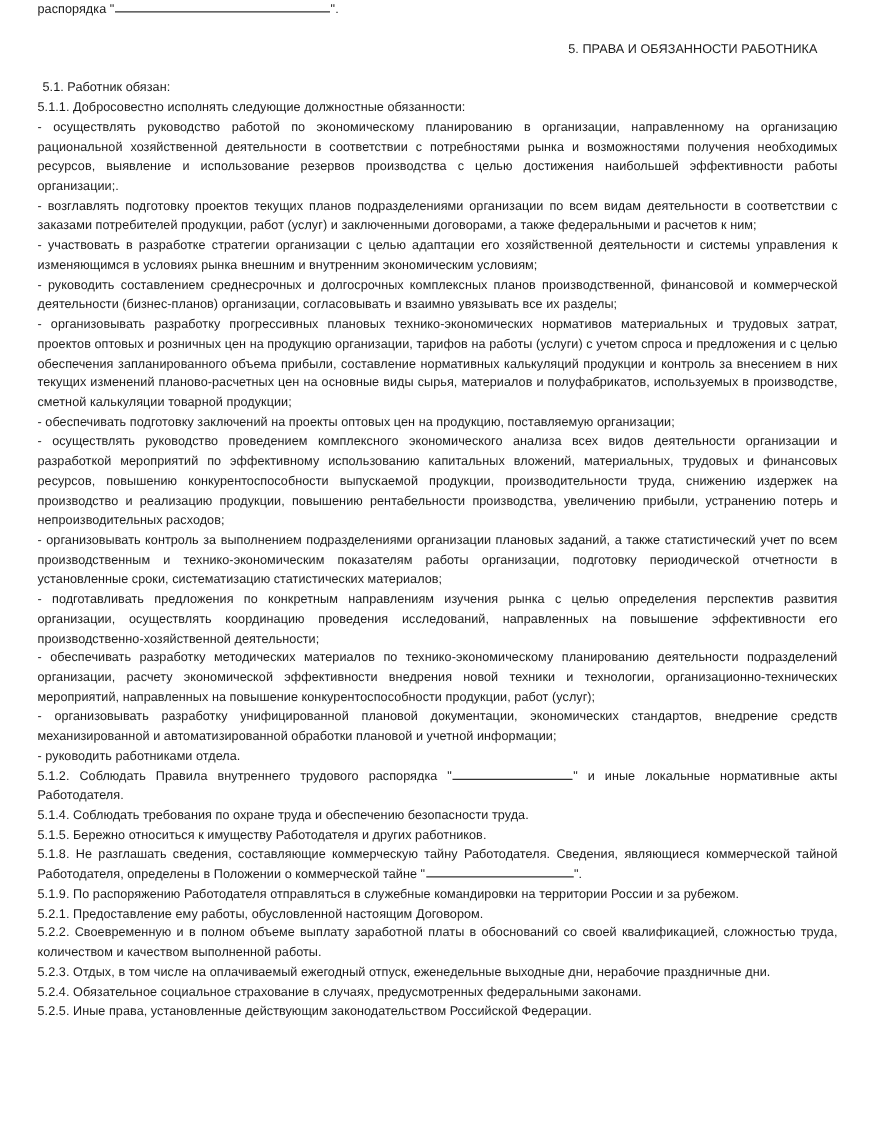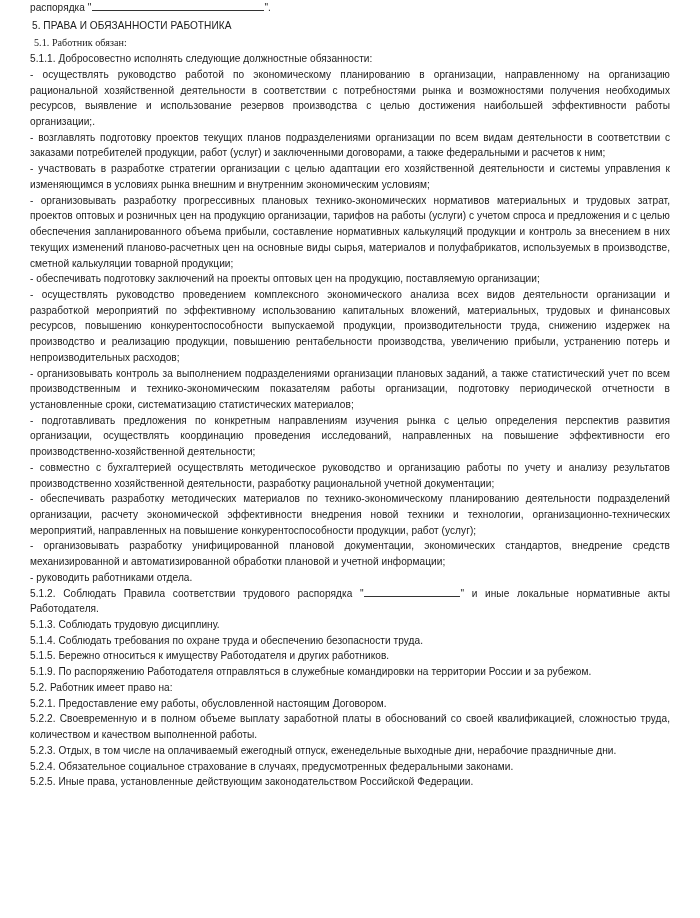--- a/index.html
+++ b/index.html
@@ -34,31 +34,30 @@
   .para {
     margin: 0;
     padding: 0;
     text-align: justify;
     text-align-last: left;
   }
   .para.nojustify {
     text-align: left;
   }
   .heading {
-    margin: 2px;
+    margin: 16px;
     padding: 0;
-    text-align: left;
+    text-align: right;
     font-size: 10.1px;
     line-height: 15.72px;
     white-space: nowrap;
   }
   .lead-space {
     
     padding-left: 4px;
-    font-family: Liberation Serif, serif;
   }
   
   .blank {
     display: inline-block;
     border-bottom: 1px solid #333;
     height: 0.82em;
     vertical-align: baseline;
     margin: 0 0.5px;
   }
   .blank-xl { width: 172px; }
@@ -75,39 +74,38 @@
 
     <p class="heading">5. ПРАВА И ОБЯЗАННОСТИ РАБОТНИКА</p>
 
     <p class="para nojustify lead-space">5.1. Работник обязан:</p>
 
     <p class="para nojustify">5.1.1. Добросовестно исполнять следующие должностные обязанности:</p>
 
     <p class="para">- осуществлять руководство работой по экономическому планированию в организации, направленному на организацию рациональной хозяйственной деятельности в соответствии с потребностями рынка и возможностями получения необходимых ресурсов, выявление и использование резервов производства с целью достижения наибольшей эффективности работы организации;.</p>
     <p class="para">- возглавлять подготовку проектов текущих планов подразделениями организации по всем видам деятельности в соответствии с заказами потребителей продукции, работ (услуг) и заключенными договорами, а также федеральными и расчетов к ним;</p>
     <p class="para">- участвовать в разработке стратегии организации с целью адаптации его хозяйственной деятельности и системы управления к изменяющимся в условиях рынка внешним и внутренним экономическим условиям;</p>
+    <p class="para">- руководить составлением среднесрочных и долгосрочных комплексных планов производственной, финансовой и коммерческой деятельности (бизнес-планов) организации, согласовывать и взаимно увязывать все их разделы;</p>
     <p class="para">- организовывать разработку прогрессивных плановых технико-экономических нормативов материальных и трудовых затрат, проектов оптовых и розничных цен на продукцию организации, тарифов на работы (услуги) с учетом спроса и предложения и с целью обеспечения запланированного объема прибыли, составление нормативных калькуляций продукции и контроль за внесением в них текущих изменений планово-расчетных цен на основные виды сырья, материалов и полуфабрикатов, используемых в производстве, сметной калькуляции товарной продукции;</p>
     <p class="para">- обеспечивать подготовку заключений на проекты оптовых цен на продукцию, поставляемую организации;</p>
     <p class="para">- осуществлять руководство проведением комплексного экономического анализа всех видов деятельности организации и разработкой мероприятий по эффективному использованию капитальных вложений, материальных, трудовых и финансовых ресурсов, повышению конкурентоспособности выпускаемой продукции, производительности труда, снижению издержек на производство и реализацию продукции, повышению рентабельности производства, увеличению прибыли, устранению потерь и непроизводительных расходов;</p>
     <p class="para">- организовывать контроль за выполнением подразделениями организации плановых заданий, а также статистический учет по всем производственным и технико-экономическим показателям работы организации, подготовку периодической отчетности в установленные сроки, систематизацию статистических материалов;</p>
     <p class="para">- подготавливать предложения по конкретным направлениям изучения рынка с целью определения перспектив развития организации, осуществлять координацию проведения исследований, направленных на повышение эффективности его производственно-хозяйственной деятельности;</p>
-    <p class="para">- совместно с бухгалтерией осуществлять методическое руководство и организацию работы по учету и анализу результатов производственно хозяйственной деятельности, разработку рациональной учетной документации;</p>
     <p class="para">- обеспечивать разработку методических материалов по технико-экономическому планированию деятельности подразделений организации, расчету экономической эффективности внедрения новой техники и технологии, организационно-технических мероприятий, направленных на повышение конкурентоспособности продукции, работ (услуг);</p>
     <p class="para">- организовывать разработку унифицированной плановой документации, экономических стандартов, внедрение средств механизированной и автоматизированной обработки плановой и учетной информации;</p>
     <p class="para nojustify">- руководить работниками отдела.</p>
 
-    <p class="para"><span>5.1.2. Соблюдать Правила соответствии трудового распорядка "</span><span class="blank blank-md"></span><span>" и иные локальные нормативные акты Работодателя.</span></p>
+    <p class="para"><span>5.1.2. Соблюдать Правила внутреннего трудового распорядка "</span><span class="blank blank-md"></span><span>" и иные локальные нормативные акты Работодателя.</span></p>
 
-    <p class="para nojustify">5.1.3. Соблюдать трудовую дисциплину.</p>
     <p class="para nojustify">5.1.4. Соблюдать требования по охране труда и обеспечению безопасности труда.</p>
     <p class="para nojustify">5.1.5. Бережно относиться к имуществу Работодателя и других работников.</p>
 
+    <p class="para"><span>5.1.8. Не разглашать сведения, составляющие коммерческую тайну Работодателя. Сведения, являющиеся коммерческой тайной Работодателя, определены в Положении о коммерческой тайне "</span><span class="blank blank-lg"></span><span>".</span></p>
 
     <p class="para">5.1.9. По распоряжению Работодателя отправляться в служебные командировки на территории России и за рубежом.</p>
-    <p class="para nojustify">5.2. Работник имеет право на:</p>
     <p class="para nojustify">5.2.1. Предоставление ему работы, обусловленной настоящим Договором.</p>
     <p class="para">5.2.2. Своевременную и в полном объеме выплату заработной платы в обоснований со своей квалификацией, сложностью труда, количеством и качеством выполненной работы.</p>
     <p class="para">5.2.3. Отдых, в том числе на оплачиваемый ежегодный отпуск, еженедельные выходные дни, нерабочие праздничные дни.</p>
     <p class="para nojustify">5.2.4. Обязательное социальное страхование в случаях, предусмотренных федеральными законами.</p>
     <p class="para nojustify">5.2.5. Иные права, установленные действующим законодательством Российской Федерации.</p>
 
   </div>
 </div>
 
 </body></html>

